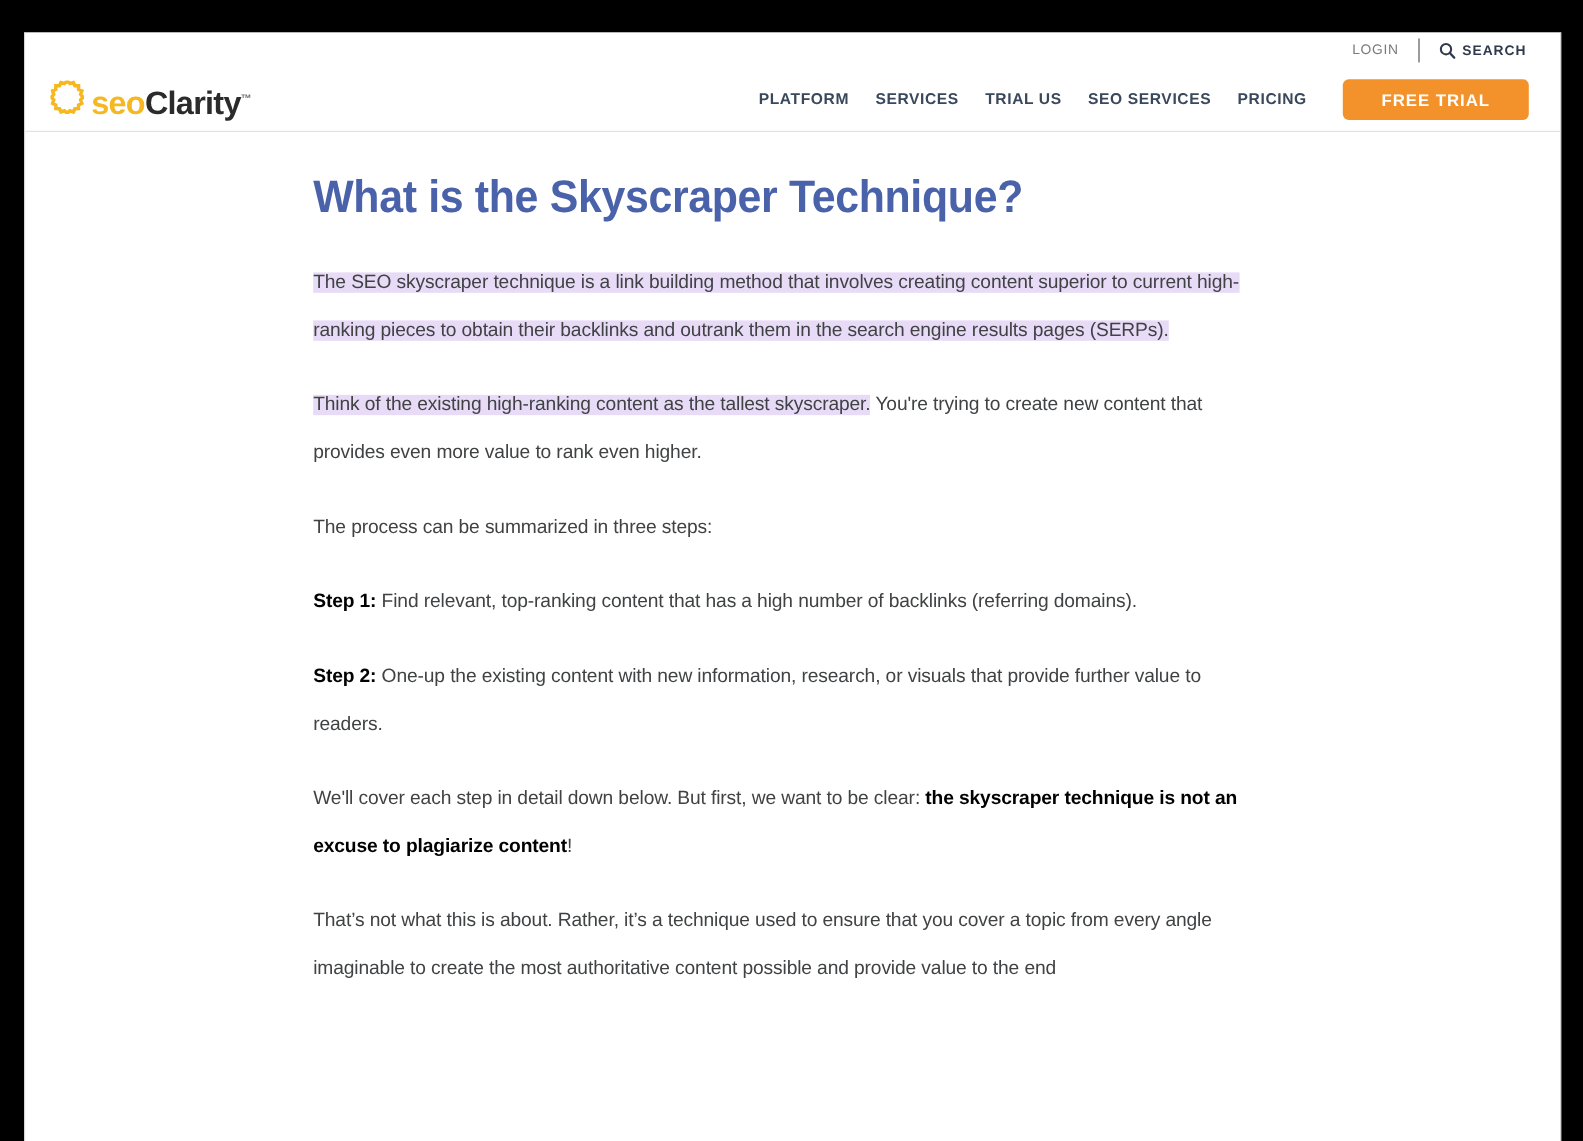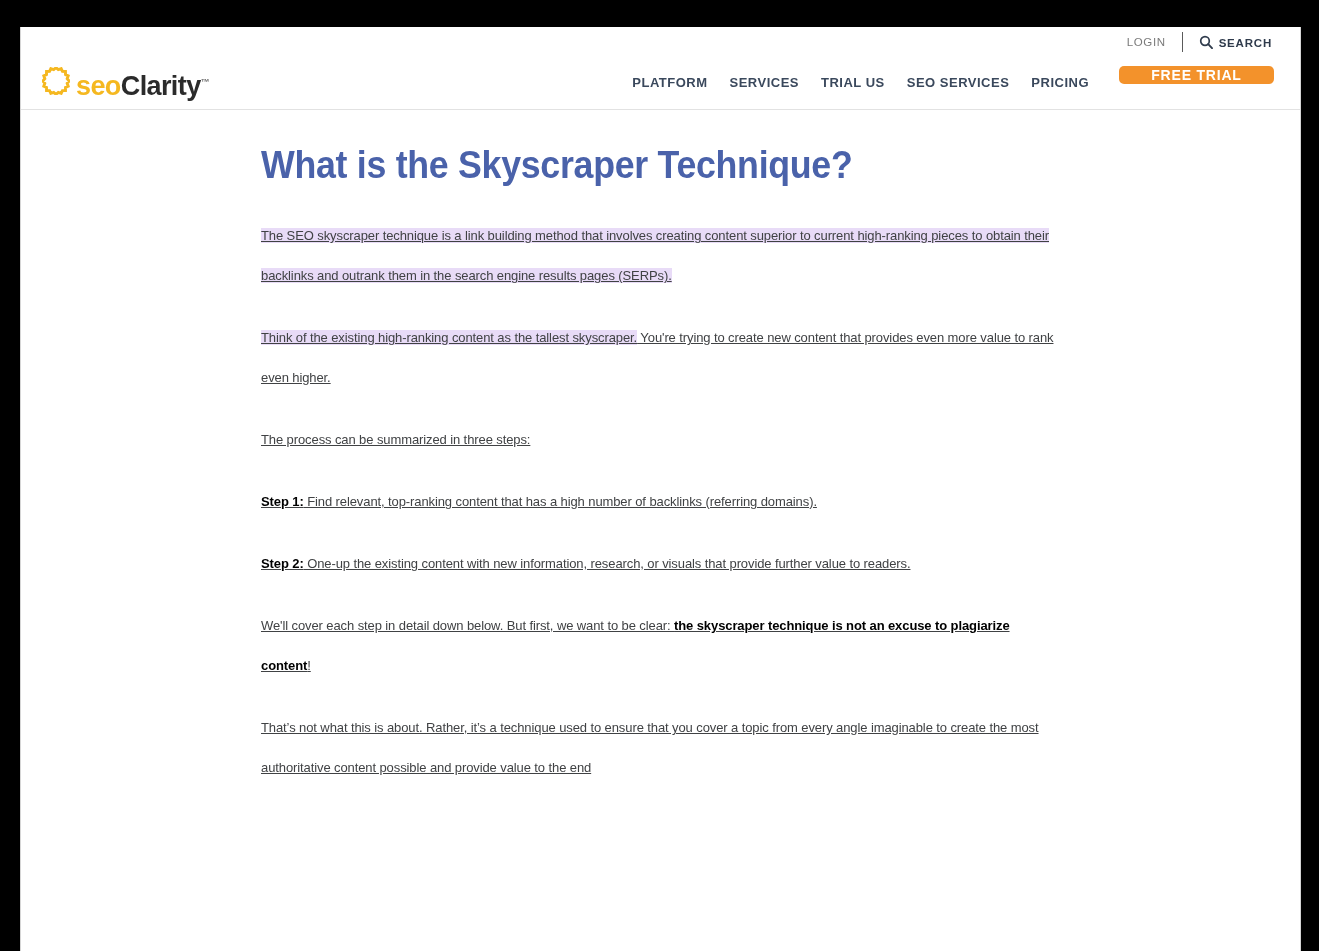--- a/index.html
+++ b/index.html
@@ -129,21 +129,21 @@
     padding: 0 11px;
     white-space: nowrap;
   }
 
   
   #free-trial-button {
     position: absolute;
     right: 26px;
     top: 39px;
     width: 155px;
-    height: 18px;
+    height: 34px;
     background: #f3922b;
     border: none;
     border-radius: 5px;
     color: #ffffff;
     font-family: "Liberation Sans", sans-serif;
     font-size: 14px;
     font-weight: bold;
     letter-spacing: 0.8px;
     cursor: pointer;
     display: flex;
@@ -165,26 +165,25 @@
     font-size: 38px;
     line-height: 46px;
     font-weight: bold;
     color: #4a62aa;
     letter-spacing: -0.3px;
     margin: 0 0 28px 0;
     transform: scaleX(0.94);
     transform-origin: left center;
   }
   .para {
-    font-size: 13px;
+    font-size: 16px;
     line-height: 40px;
     color: #404244;
     margin: 0 0 22px 0;
     letter-spacing: -0.1px;
-    text-decoration: underline;
   }
   .para b, .para strong { font-weight: bold; color: #000000; }
   .hl {
     background: #e8dbf7;
     box-decoration-break: clone;
     -webkit-box-decoration-break: clone;
   }
   .para:last-child { margin-bottom: 0; }
 </style>
 </head>

